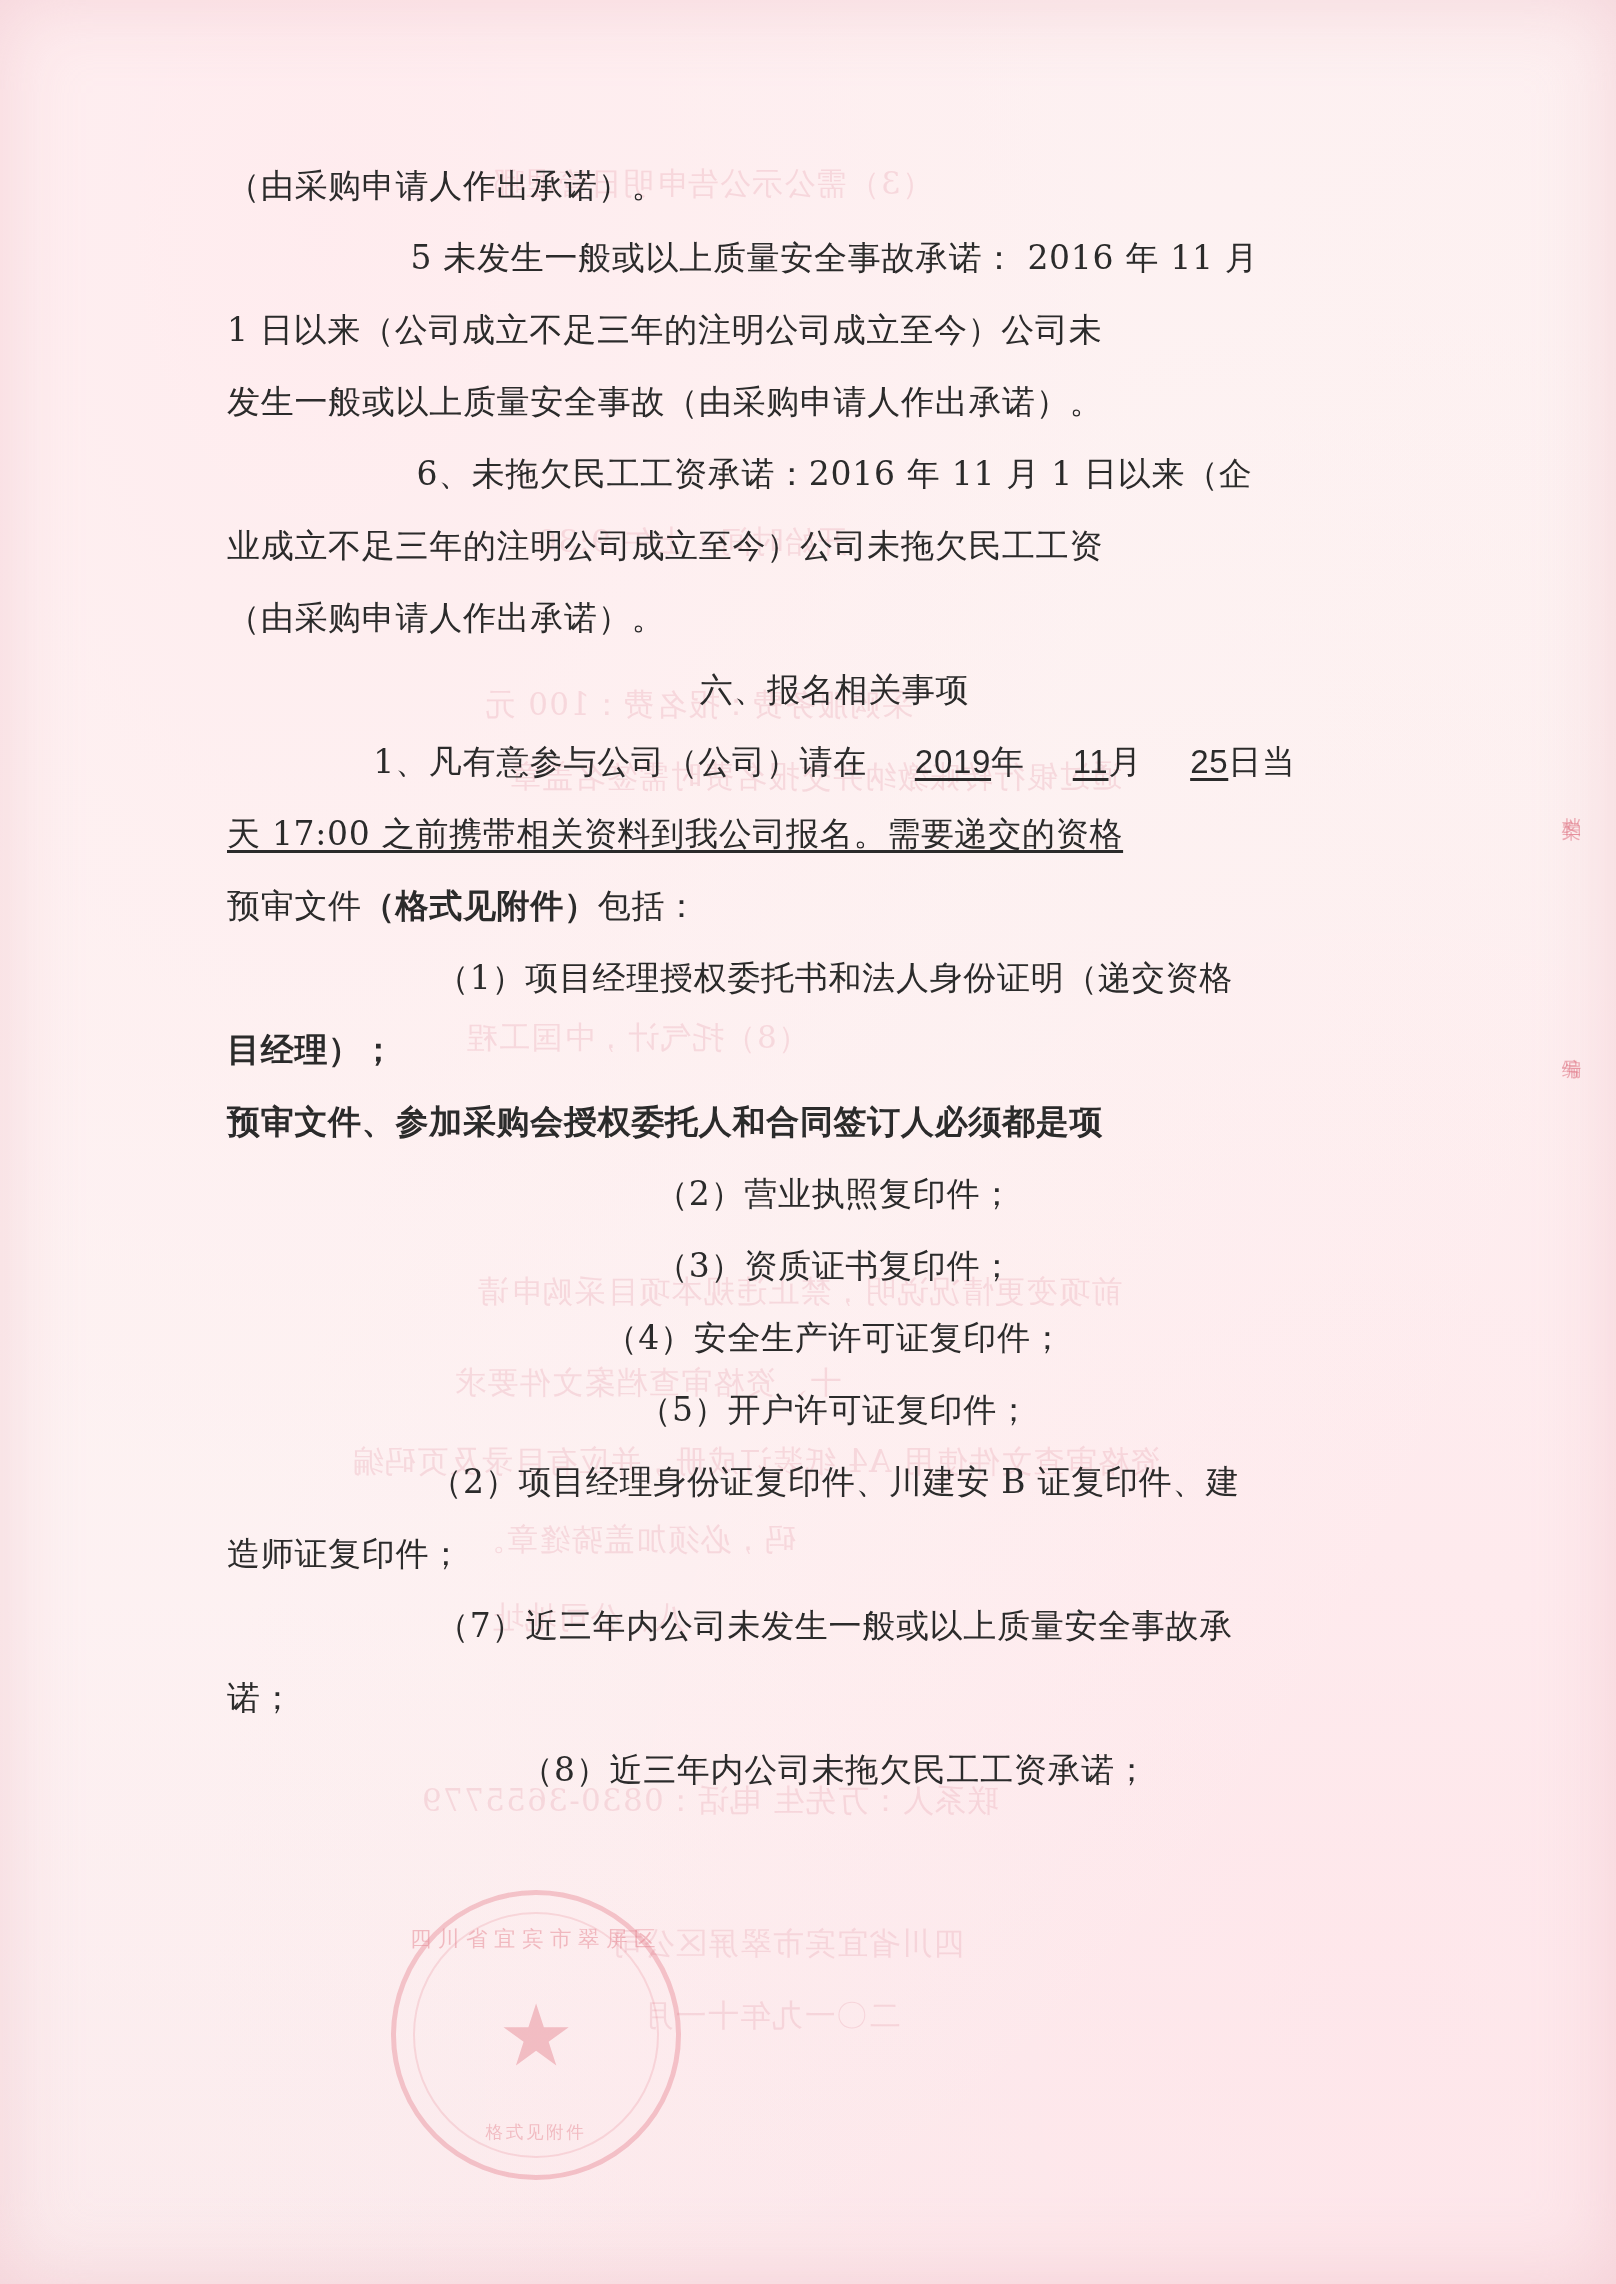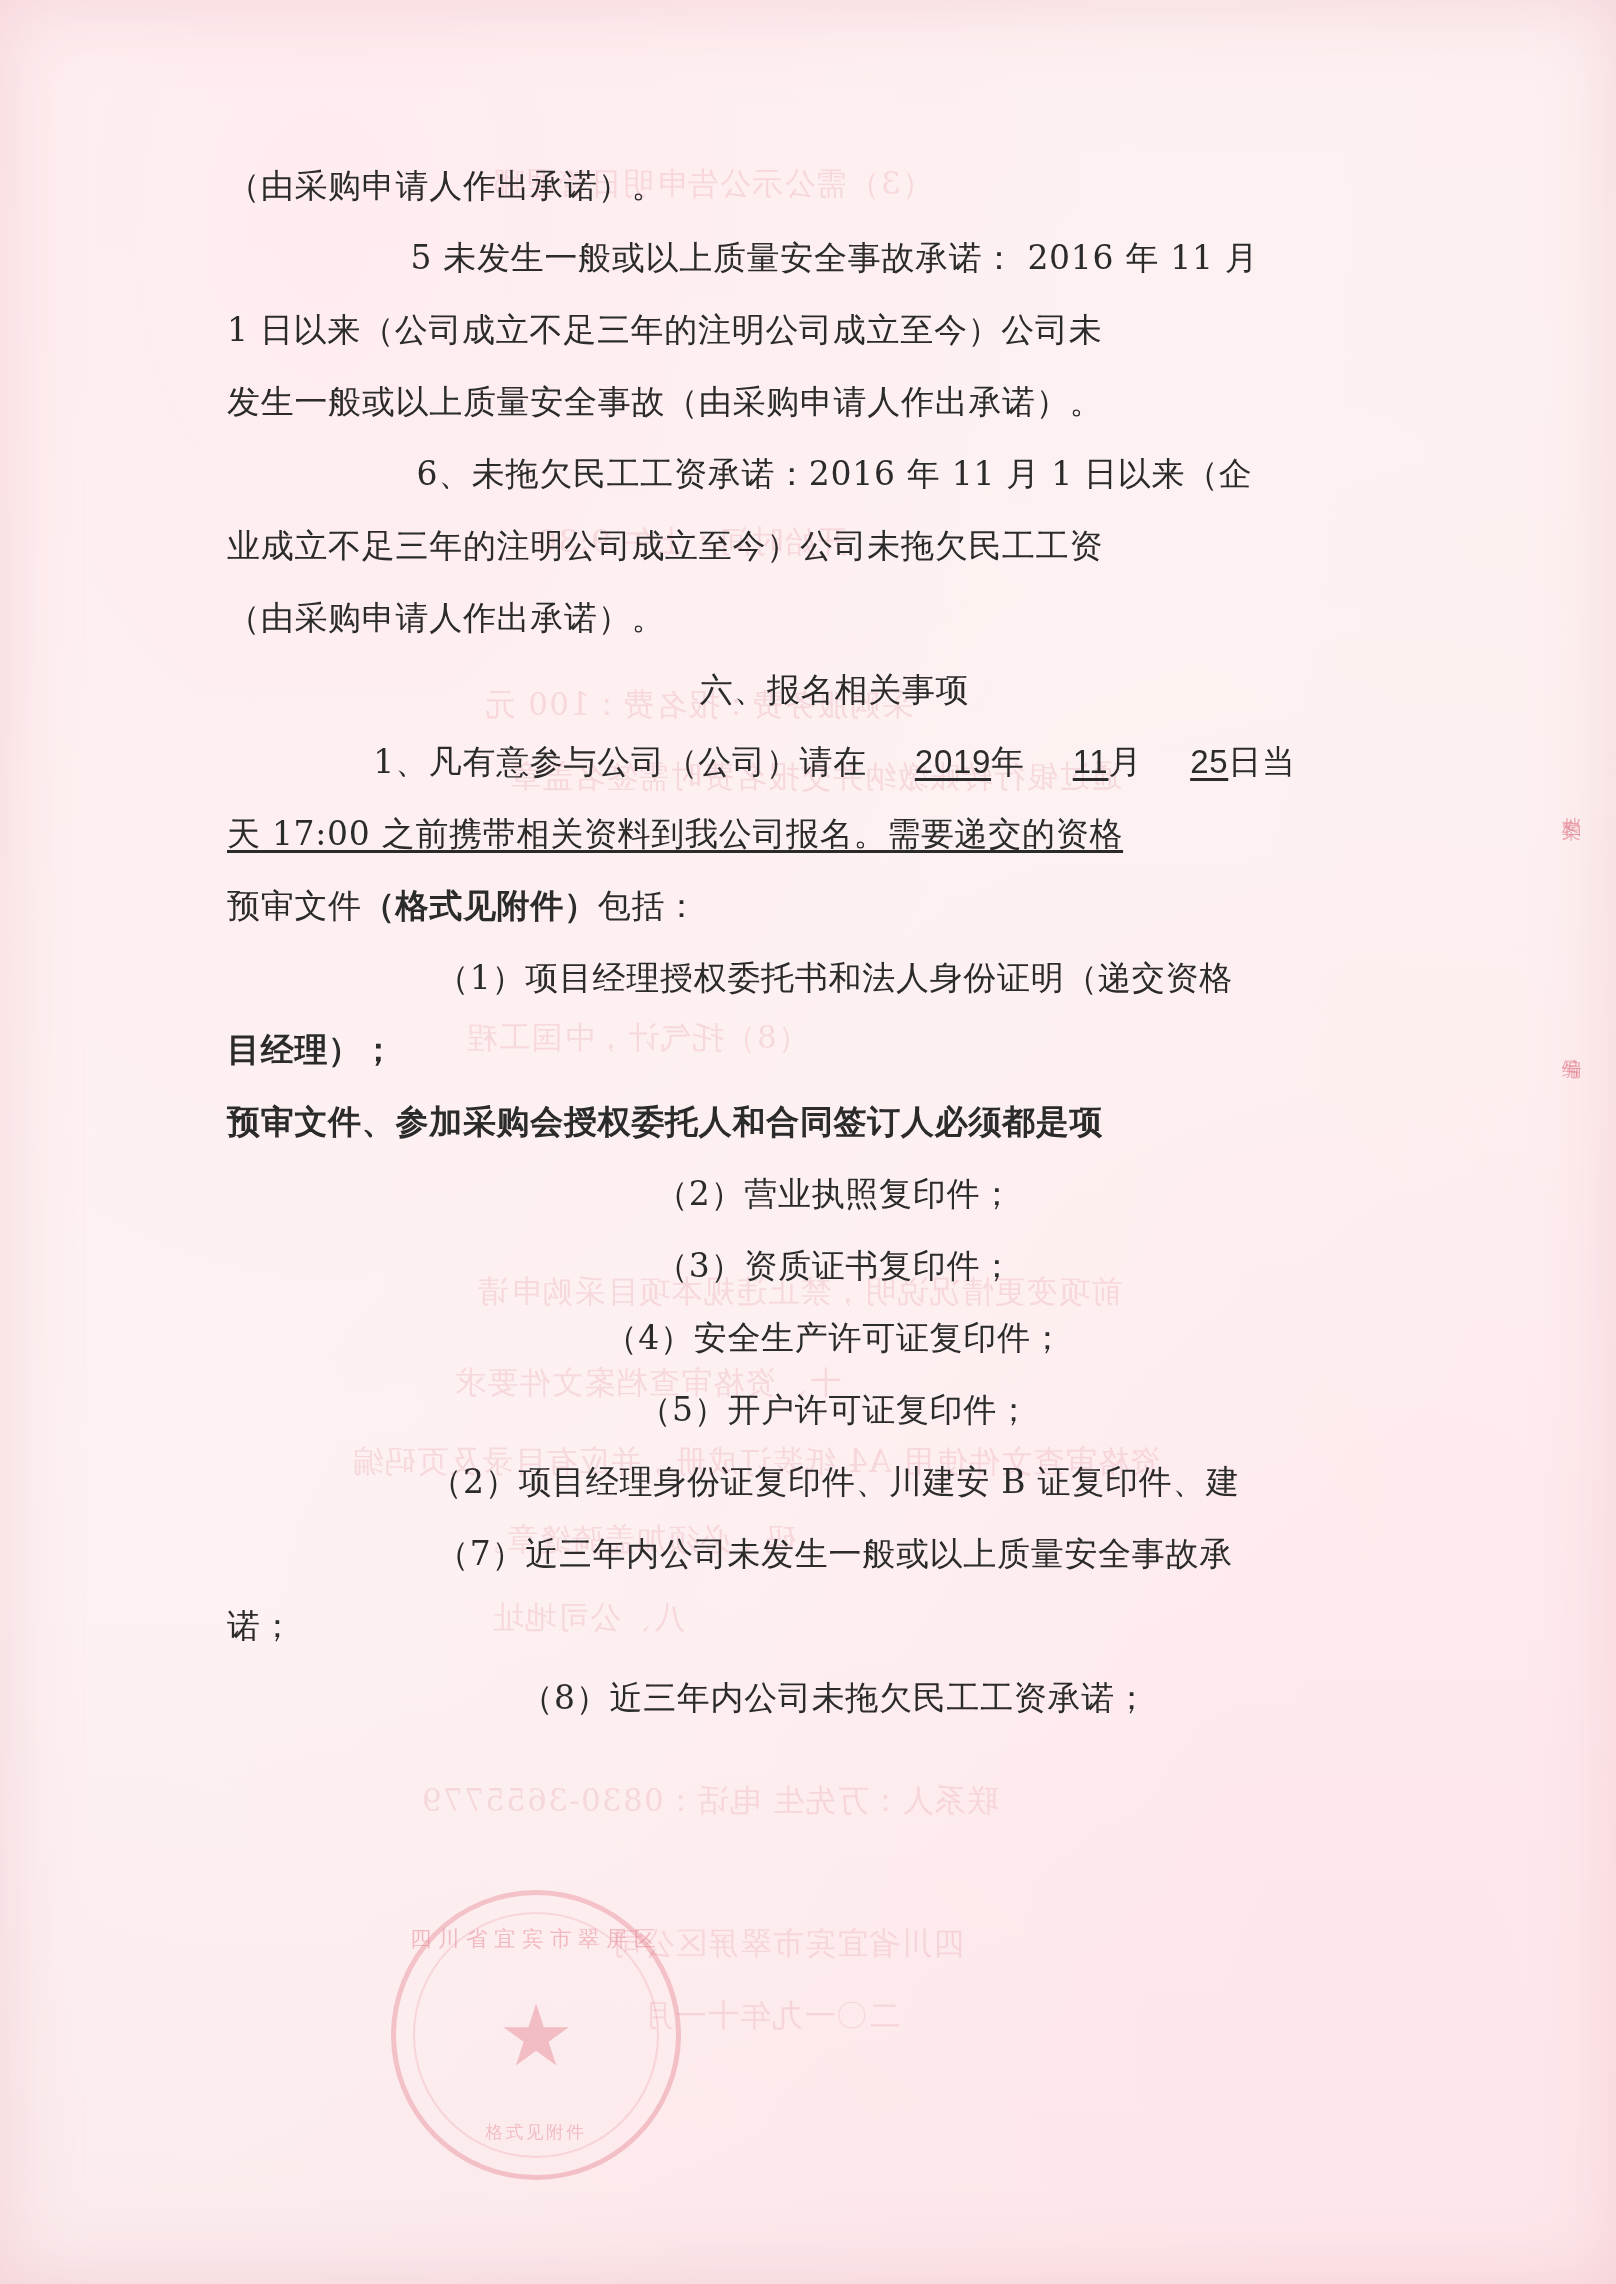--- a/index.html
+++ b/index.html
@@ -178,20 +178,21 @@
     <div class="line"><span>预审文件</span><span class="b">（格式见附件）</span><span>包括：</span></div>
 
     <div class="line indent2">（1）项目经理授权委托书和法人身份证明（递交资格</div>
     <div class="line b">目经理）；</div>
     <div class="line b">预审文件、参加采购会授权委托人和合同签订人必须都是项</div>
     <div class="line indent2">（2）营业执照复印件；</div>
     <div class="line indent2">（3）资质证书复印件；</div>
     <div class="line indent2">（4）安全生产许可证复印件；</div>
     <div class="line indent2">（5）开户许可证复印件；</div>
     <div class="line indent2">（2）项目经理身份证复印件、川建安 B 证复印件、建</div>
+    <div class="line">造师证复印件；</div>
     <div class="line indent2">（7）近三年内公司未发生一般或以上质量安全事故承</div>
     <div class="line">诺；</div>
     <div class="line indent2">（8）近三年内公司未拖欠民工工资承诺；</div>
 
   </div>
 
   <div class="edge-shade"></div>
 </div>
 
 

